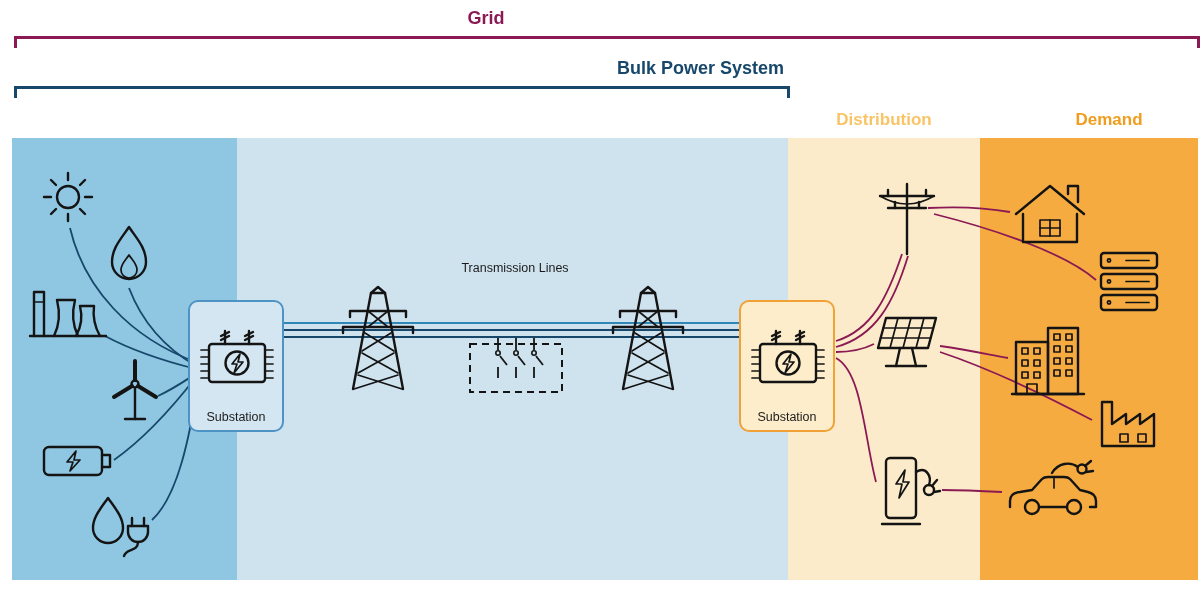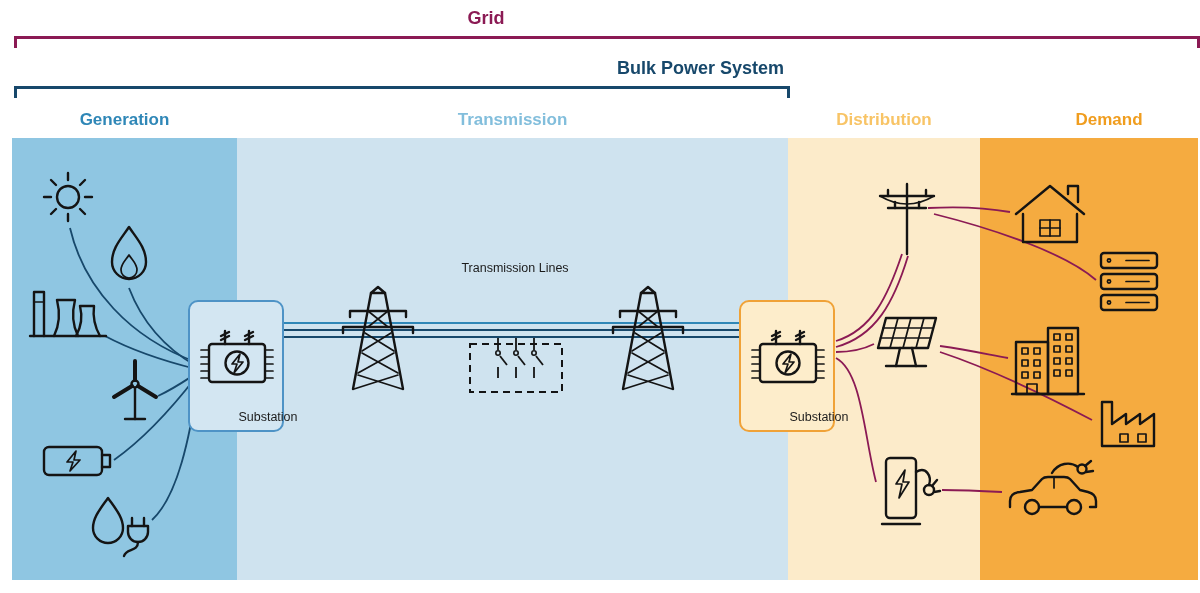--- a/index.html
+++ b/index.html
@@ -31,21 +31,21 @@
   .wires path,.wires line{fill:none;stroke-width:1.8;}
   .w-blue{stroke:var(--wire_blue);}
   .w-blue-light{stroke:var(--wire_blue_light);}
   .w-mag{stroke:var(--wire_magenta);}
   .w-ink{stroke:var(--icon_ink);}
   
   .substation{position:absolute;width:96px;height:132px;border-radius:10px;border:2px solid;box-sizing:border-box;}
   .substation-left{left:188px;top:300px;background:var(--sub_gen_fill);border-color:var(--sub_gen_stroke);}
   .substation-right{left:739px;top:300px;background:var(--sub_dist_fill);border-color:var(--sub_dist_stroke);}
   .substation .xfmr{position:absolute;top:26px;left:5px;}
-  .sub-label{position:absolute;bottom:6px;left:0;width:100%;text-align:center;font-size:12.5px;color:#1c1c1c;padding-left:32px;}
+  .sub-label{position:absolute;bottom:6px;left:0;width:100%;text-align:center;font-size:12.5px;color:#1c1c1c;}
   
   .icon{position:absolute;stroke:var(--icon_ink);fill:none;stroke-width:2.4;
     stroke-linecap:round;stroke-linejoin:round;}
   .icon .thin{stroke-width:1.7;}
   .icon .thick{stroke-width:4;}
   .tlines-label{position:absolute;top:261px;left:400px;width:230px;text-align:center;
     font-size:12.5px;color:#1b1b1b;}
 </style>
 </head>
 <body>
@@ -54,22 +54,20 @@
 
   <div class="col col-gen"></div>
   <div class="col col-trans"></div>
   <div class="col col-dist"></div>
   <div class="col col-demand"></div>
 
   <div class="grid-label">Grid</div>
   <div class="bracket bracket-grid"></div>
   <div class="bulk-label">Bulk Power System</div>
   <div class="bracket bracket-bulk"></div>
-  <div class="colhead colhead-gen">Generation</div>
-  <div class="colhead colhead-trans">Transmission</div>
   <div class="colhead colhead-dist">Distribution</div>
   <div class="colhead colhead-demand">Demand</div>
 
   <svg class="wires" width="1200" height="593" viewBox="0 0 1200 593">
 
     <path class="w-blue" d="M70 228 C84 288 130 338 196 362"></path>
     <path class="w-blue" d="M129 288 C142 322 165 348 196 366"></path>
     <path class="w-blue" d="M105 336 C135 352 168 362 196 369"></path>
     <path class="w-blue" d="M158 396 C175 388 186 380 197 373"></path>
     <path class="w-blue" d="M114 460 C145 438 172 408 196 377"></path>

